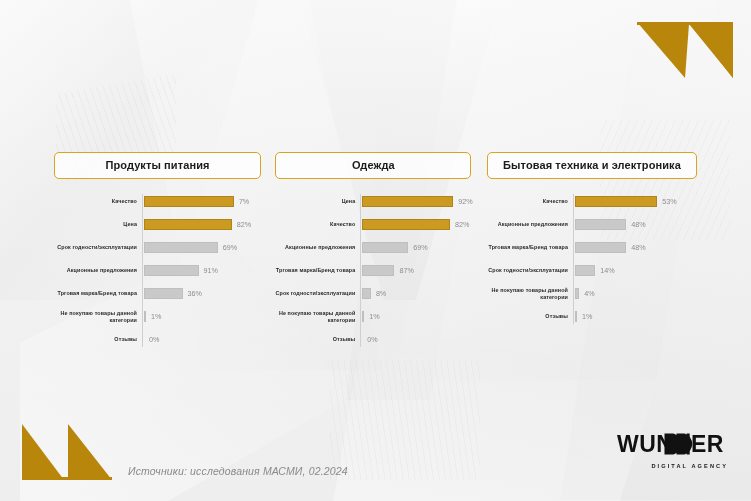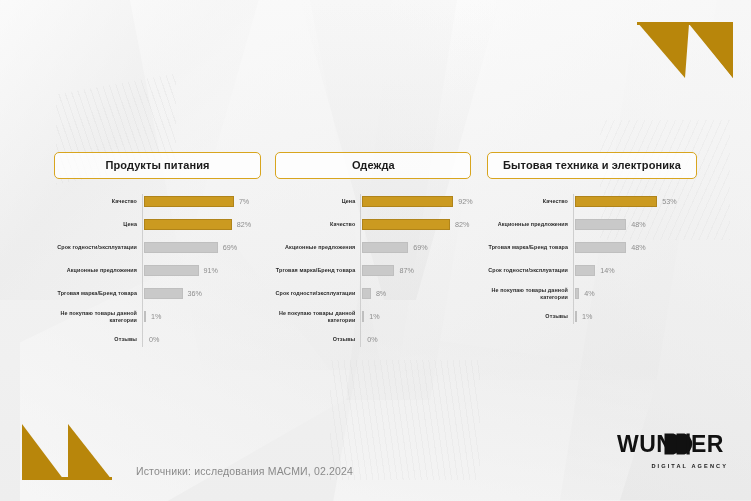--- a/index.html
+++ b/index.html
@@ -116,22 +116,22 @@
   .p3 .lbl{width:86px;}
 
   .barwrap{display:flex;align-items:center;flex:1;padding-left:2px;}
   .bar{height:11px;display:block;}
   .bar.gold{background:#cb9a20;border:1px solid #b0841a;box-sizing:border-box;}
   .bar.grey{background:#c9c9c9;border:1px solid #bfbfbf;box-sizing:border-box;}
   .val{font-size:7.2px;color:#8d8d8d;padding-left:5px;white-space:nowrap;}
 
   
   #source{
-    position:absolute;left:136px;top:465px;
-    font-size:10.5px;color:#8a8a8a;letter-spacing:.15px;
+    position:absolute;left:128px;top:465px;
+    font-size:10.5px;color:#8a8a8a;letter-spacing:.15px;font-style:italic;
   }
   #logo{
     position:absolute;right:22px;top:432px;
     width:112px;text-align:right;
   }
   #logo .wordmark{display:block;}
   #logo .tagline{
     display:block;font-size:5.6px;font-weight:bold;
     letter-spacing:2.1px;color:#151515;
     text-align:right;margin-top:1px;padding-right:1px;

